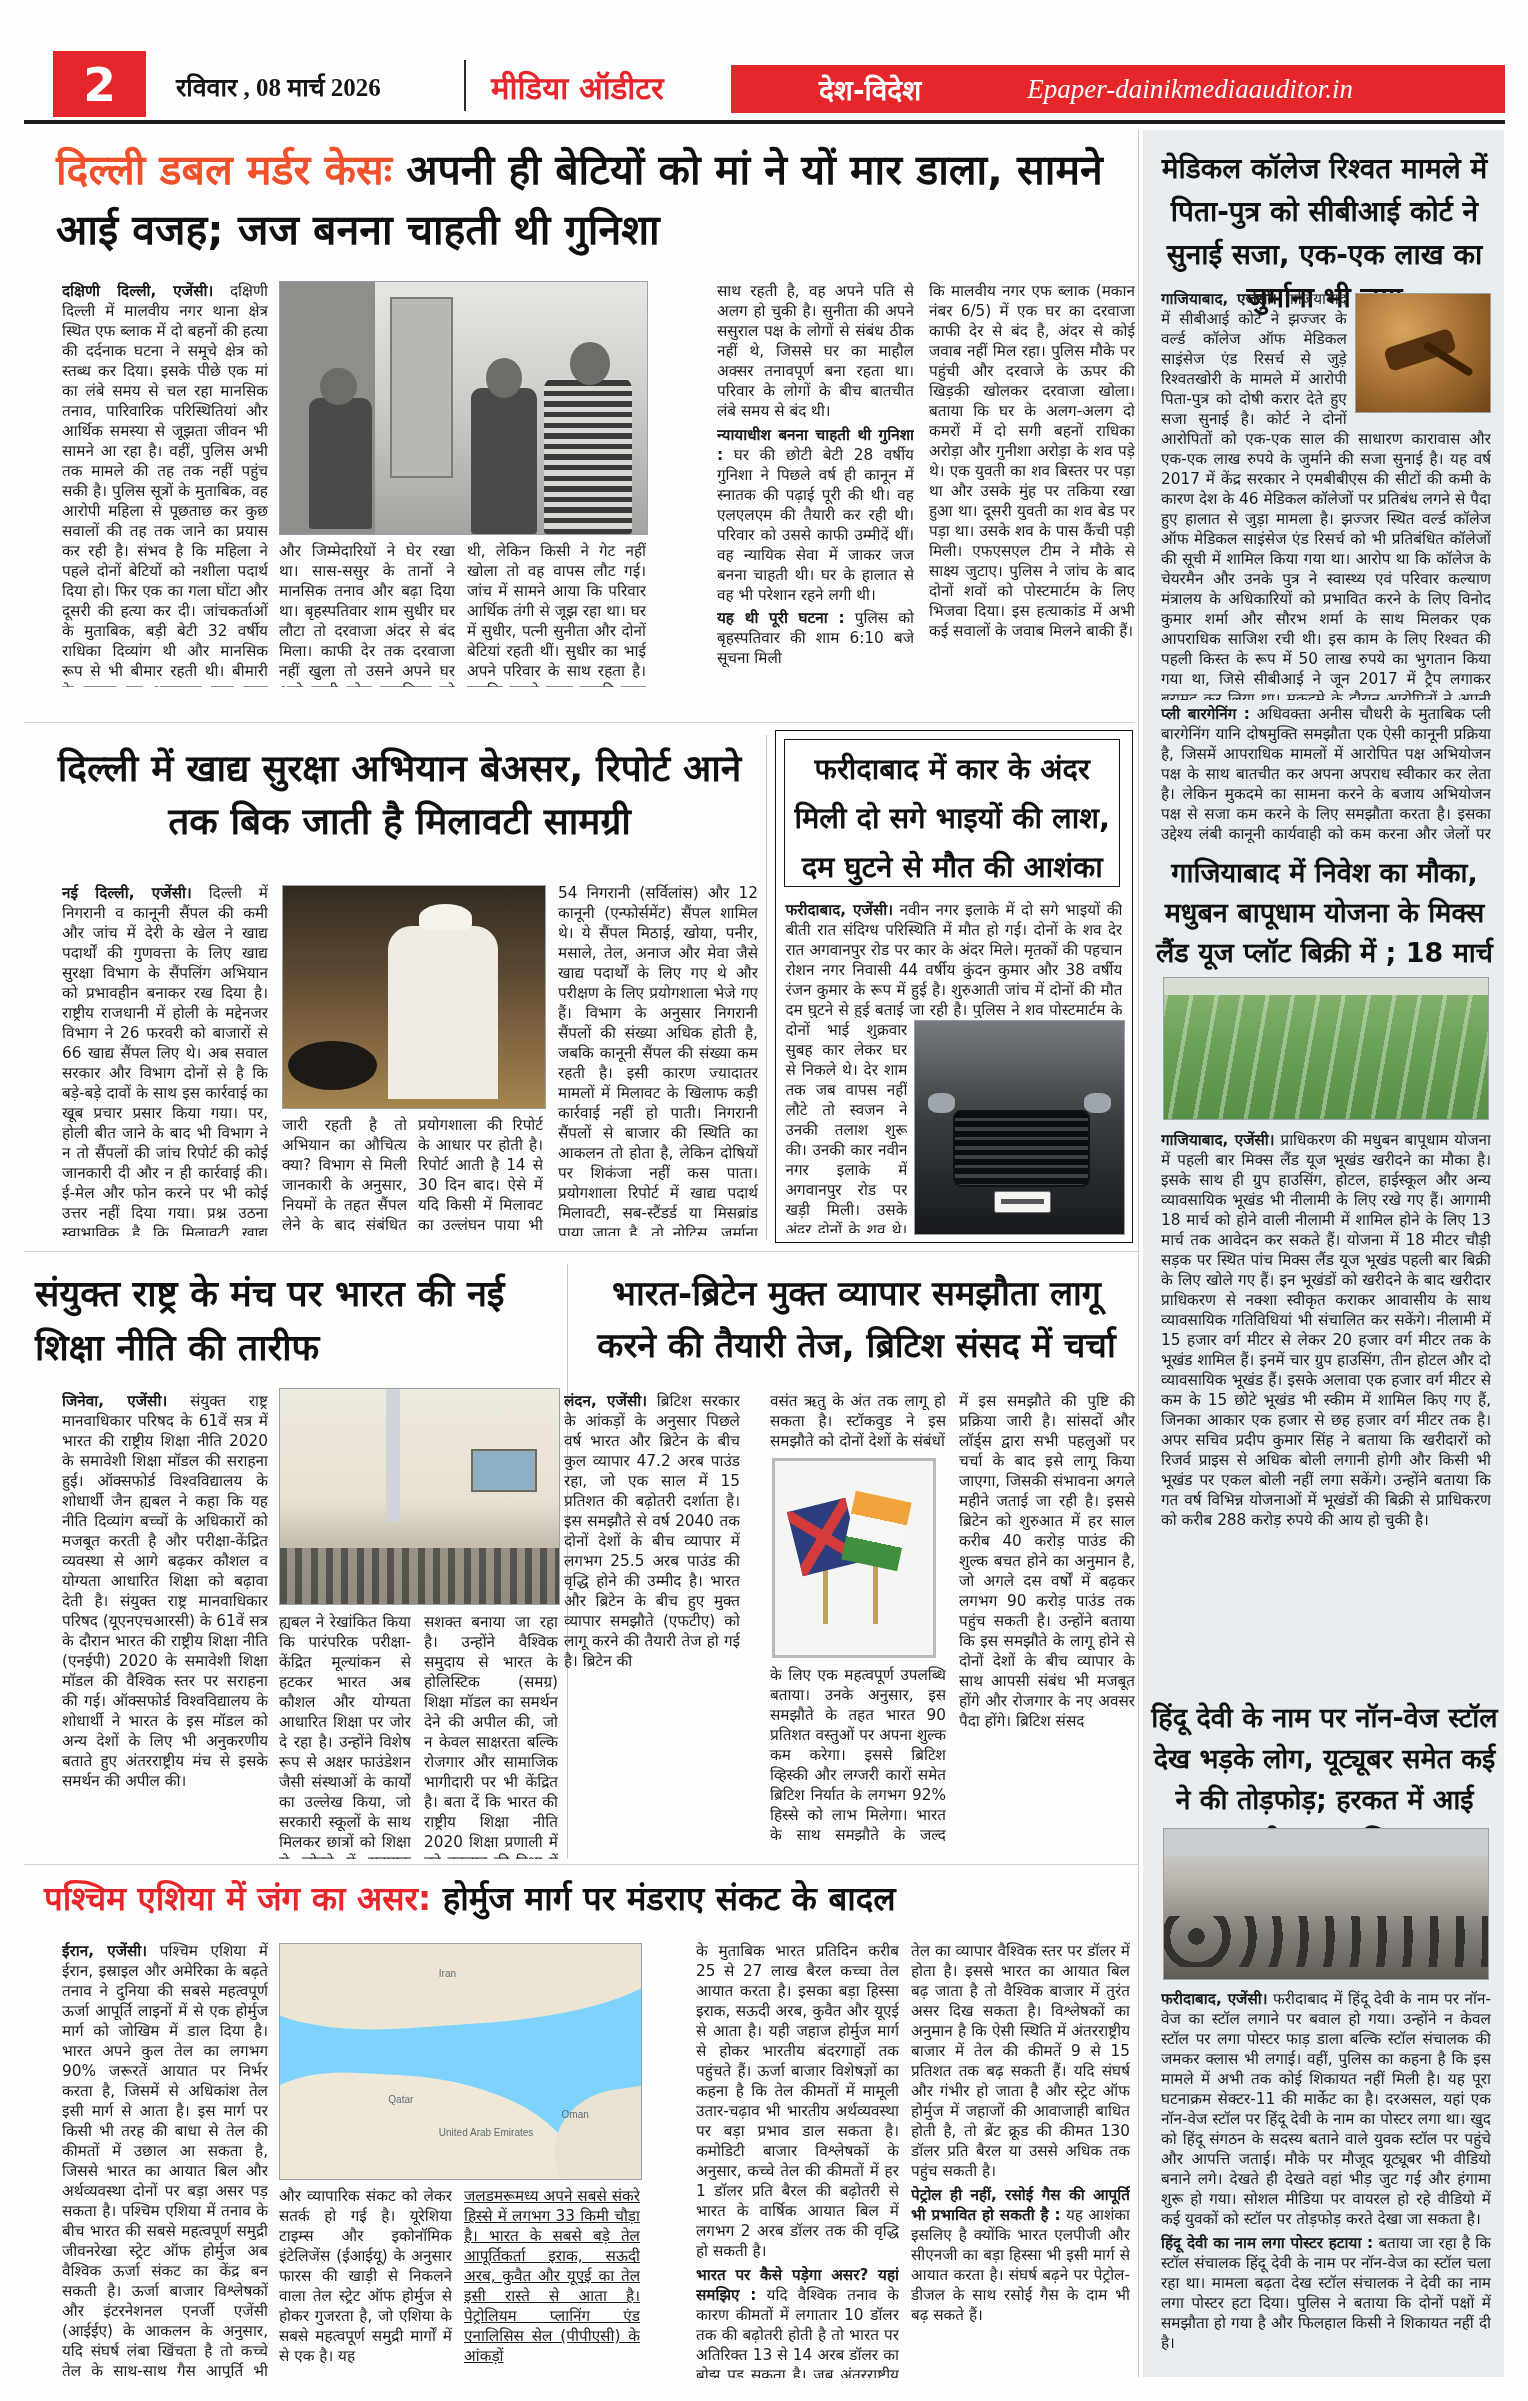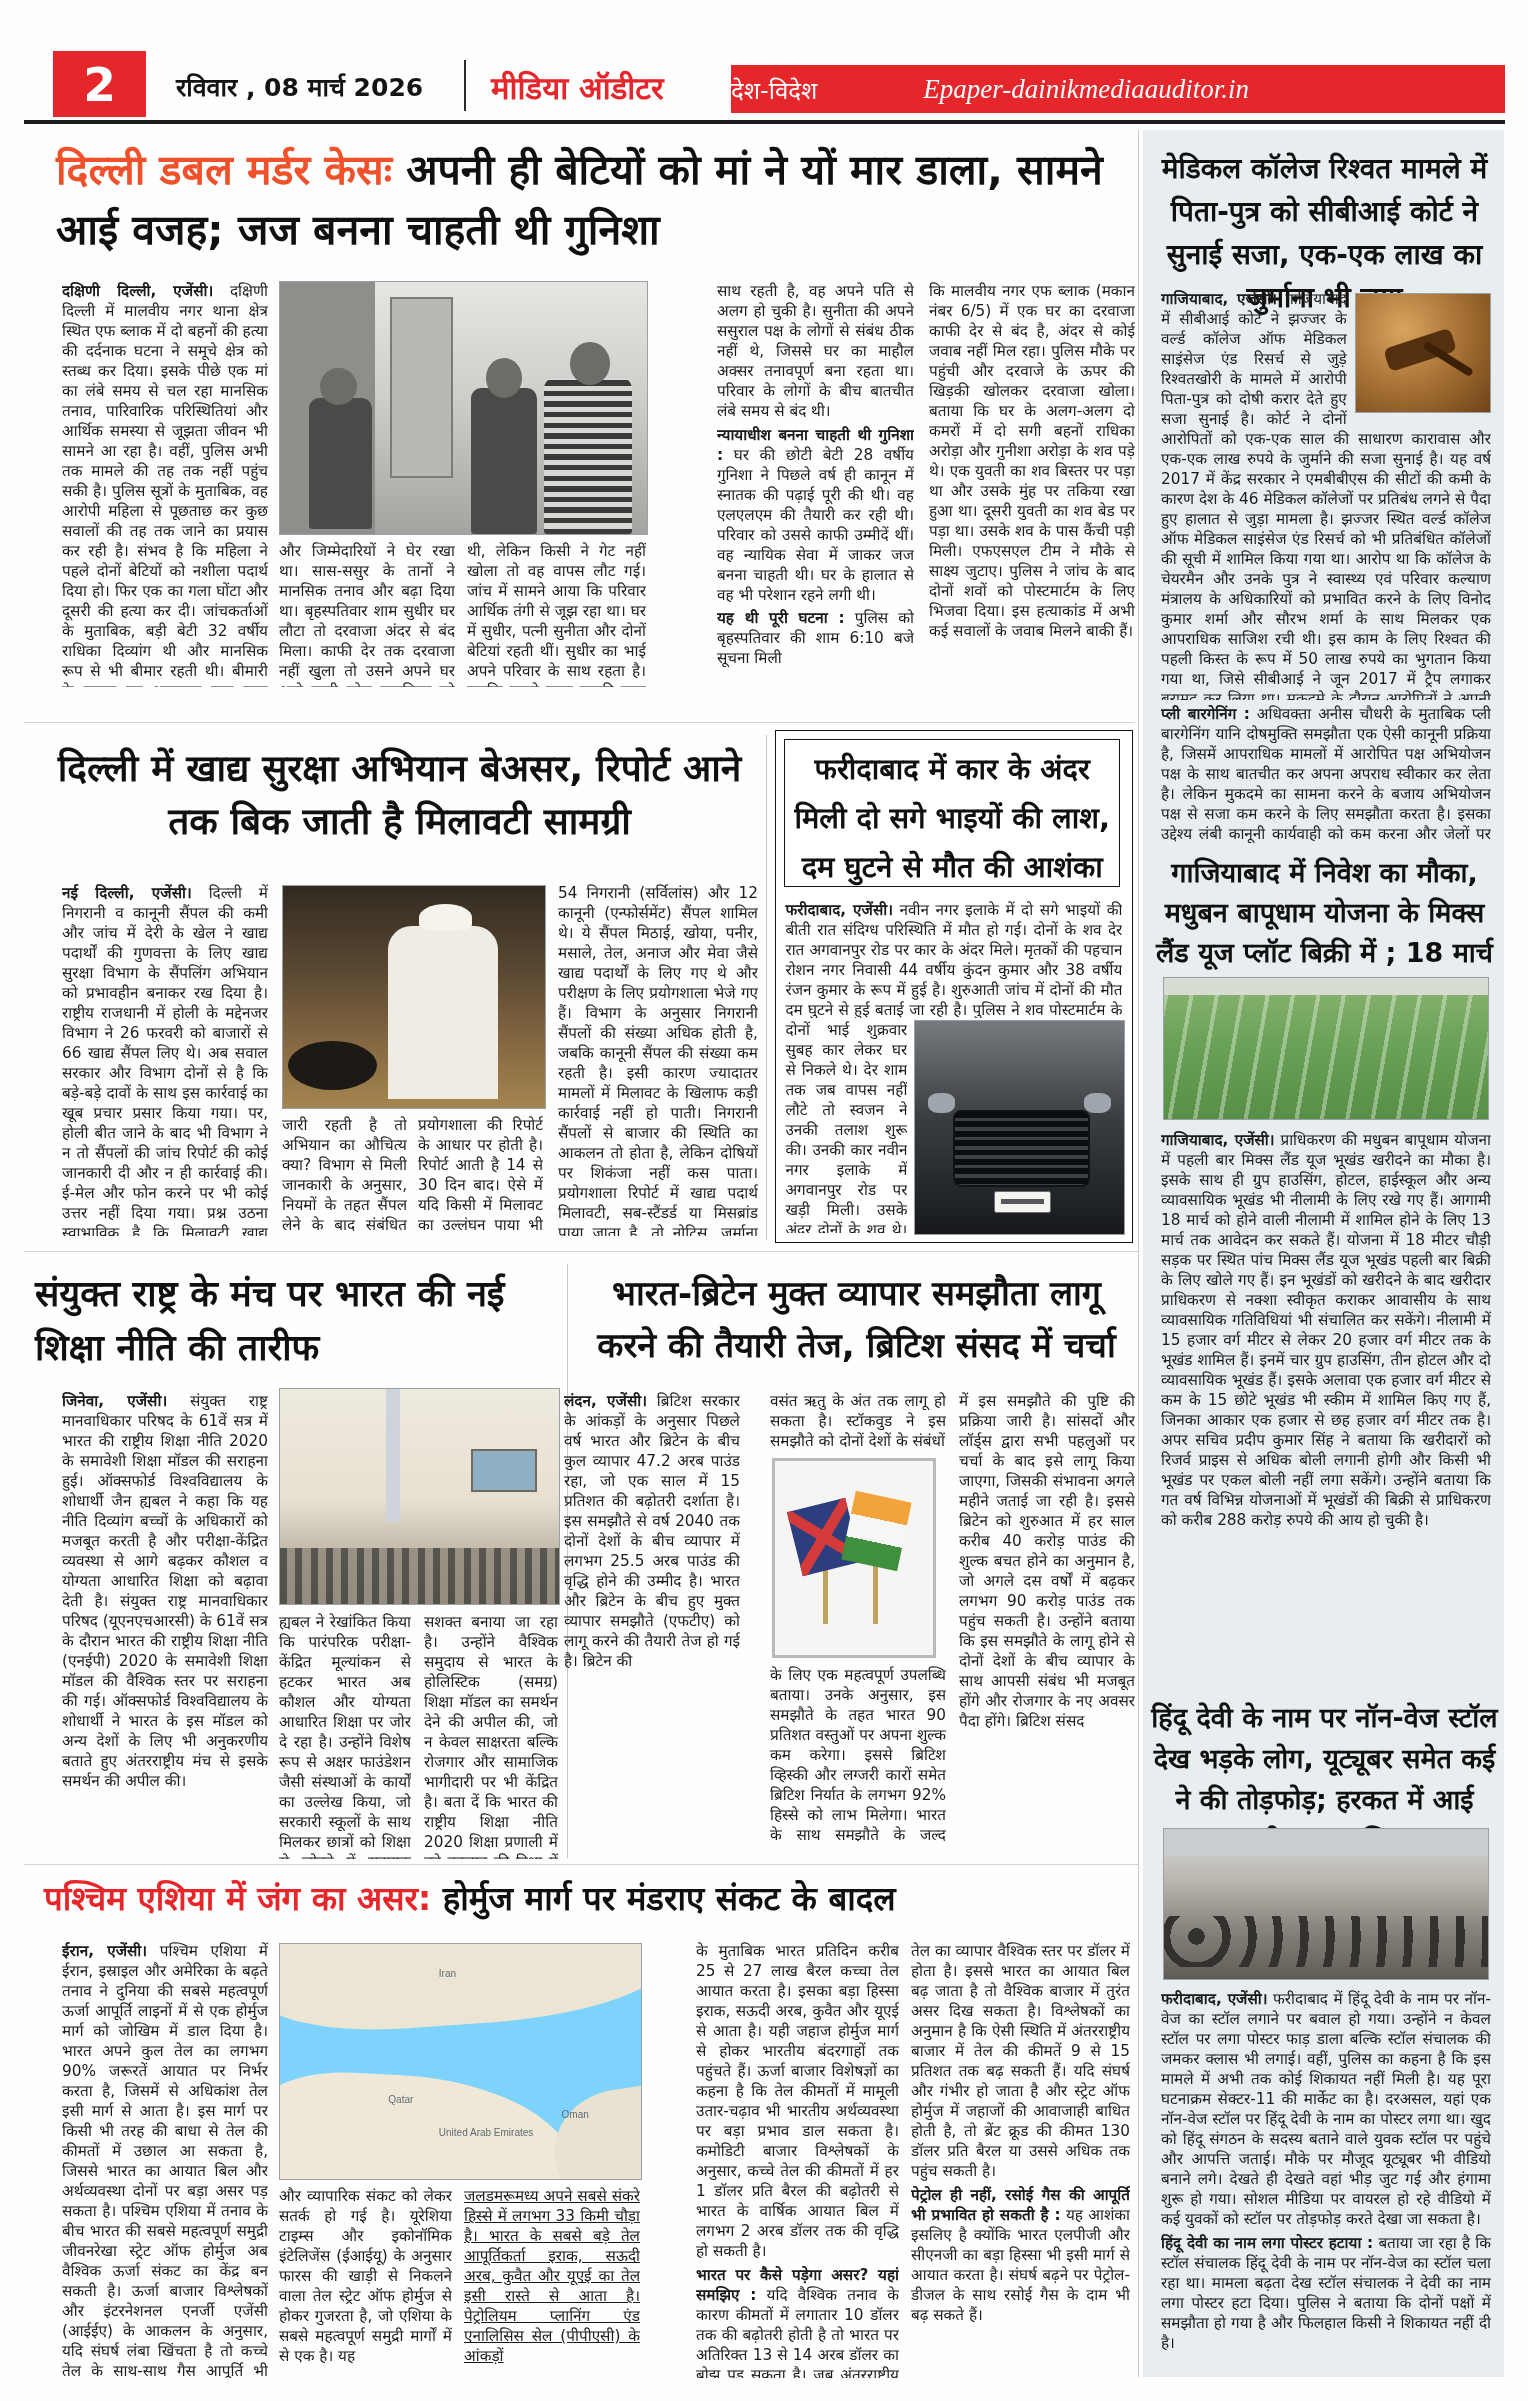--- a/index.html
+++ b/index.html
@@ -5,21 +5,21 @@
   html,body{margin:0;padding:0;background:#ffffff;}
   #page{position:relative;width:1528px;height:2401px;background:#fefefe;
         font-family:"DejaVu Sans",sans-serif;color:#161616;overflow:hidden;}
   .abs{position:absolute;}
   
   .pgnum{background:#e5262b;color:#fff;font-weight:bold;font-size:47px;
          display:flex;align-items:center;justify-content:center;}
   .hdate{font-size:25px;font-weight:bold;color:#141414;}
   .mast{font-size:31px;font-weight:bold;color:#e5262b;}
   .band{background:#e5262b;color:#fff;display:flex;align-items:center;}
-  .bandsec{font-size:24px;font-weight:normal;}
+  .bandsec{font-size:28px;font-weight:bold;margin-left:88px;}
   .bandsite{font-size:27px;font-style:italic;font-family:"Liberation Serif",serif;margin-left:106px;}
   .thickrule{background:#1d1d1d;}
   .vrule{background:#c3c8cc;width:1.2px;}
   .hsep{background:#cfd4d8;height:1.2px;}
   
   .hl{font-weight:bold;color:#101010;}
   .kick{color:#f0512a;}
   .redkick{color:#e8262a;}
   .ctr{text-align:center;}
   
@@ -72,21 +72,21 @@
   .boxed{border:1.8px solid #141414;background:#fff;}
 </style>
 </head>
 <body>
 
 <div id="page">
 
   <div class="abs pgnum" style="left:53px;top:51px;width:93px;height:66px;">
       <span>2</span>
     </div>
-  <div class="abs hdate" style="left:176px;top:69px;">रविवार , 08 मार्च 2026</div>
+  <div class="abs hdate" style="left:176px;top:69px;font-family:Liberation Serif, serif;">रविवार , 08 मार्च 2026</div>
   <div class="abs" style="left:464px;top:60px;width:2.4px;height:51px;background:#2b2b2b;"></div>
   <div class="abs mast" style="left:491px;top:66px;">मीडिया ऑडीटर</div>
   <div class="abs band" style="left:731px;top:65px;width:774px;height:48px;">
     <span class="bandsec">देश-विदेश</span>
     <span class="bandsite">Epaper-dainikmediaauditor.in</span>
   </div>
   <div class="abs thickrule" style="left:23.5px;top:120px;width:1481px;height:4.1px;"></div>
 
   <div class="abs sidebar-bg" style="left:1143px;top:130px;width:361px;height:2247px;"></div>
   <div class="abs vrule" style="left:1138px;top:130px;height:2247px;"></div>

